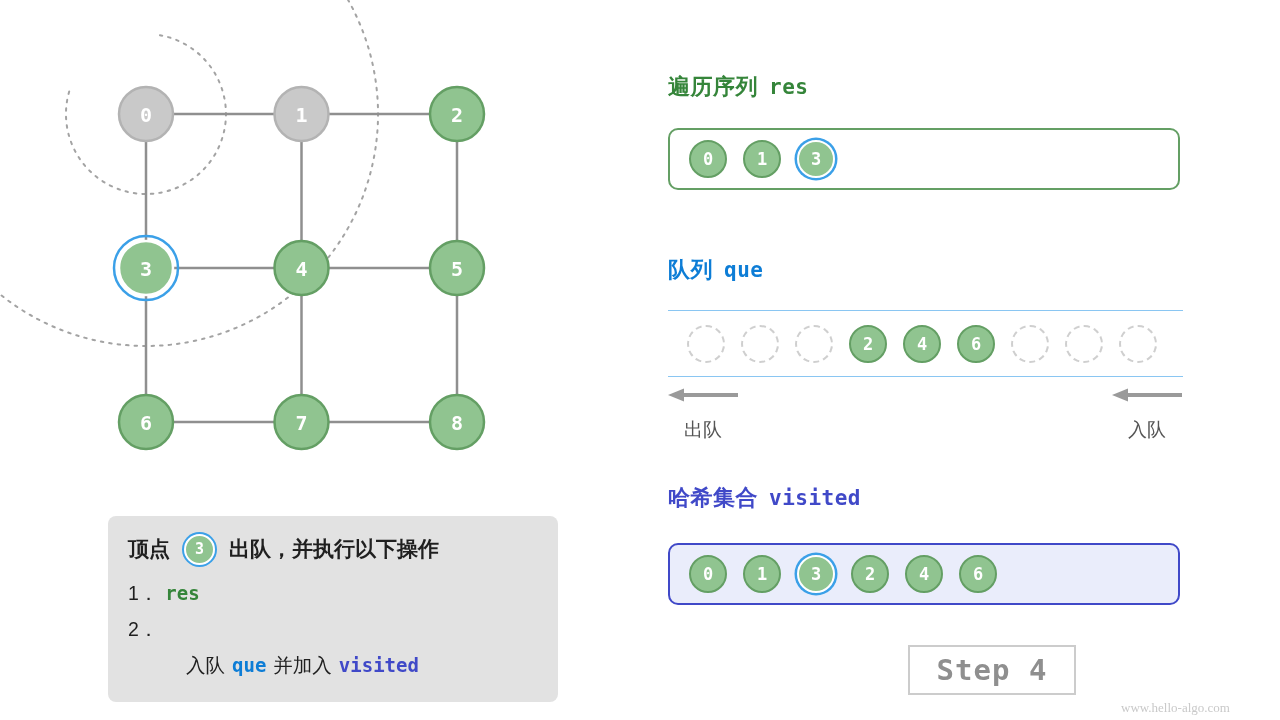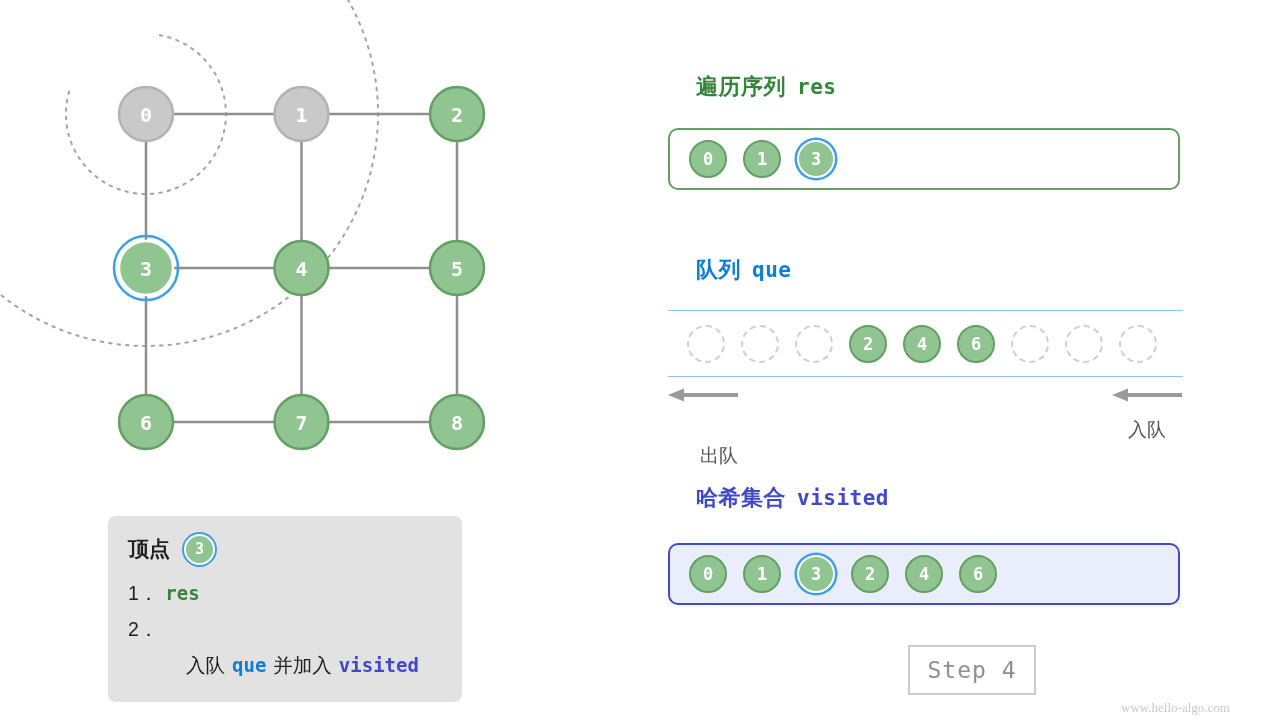--- a/index.html
+++ b/index.html
@@ -3,21 +3,21 @@
 <meta charset="utf-8">
 <style>
   * { margin:0; padding:0; box-sizing:border-box; }
   html,body { width:1280px; height:720px; background:#ffffff; overflow:hidden;
     font-family:"Liberation Sans", sans-serif; }
   .page { position:absolute; inset:0; width:1280px; height:720px; }
 
   #graph-svg { position:absolute; left:0; top:0; }
 
   
-  .panel-title { position:absolute; left:668px; font-size:22px; font-weight:bold; letter-spacing:.5px;margin-left:28px; }
+  .panel-title { position:absolute; left:668px; font-size:22px; font-weight:bold; letter-spacing:.5px; }
   .panel-title .code { font-family:"DejaVu Sans Mono", monospace; margin-left:11px; font-size:21px; }
   .t-res { top:72px; color:var(--res-green); }
   .t-que { top:255px; color:var(--que-blue); }
   .t-visited { top:483px; color:var(--visited-indigo); }
 
   .chip-row { display:flex; align-items:center; gap:16px; }
   .chip { width:38px; height:38px; border-radius:50%; flex:none;
     background:var(--green-fill); border:2px solid var(--green-border);
     color:var(--node-text); font-family:"DejaVu Sans Mono", monospace;
     font-weight:bold; font-size:17px; display:flex; align-items:center; justify-content:center; }
@@ -31,45 +31,45 @@
     padding-left:19px; }
   .visited-box { position:absolute; left:668px; top:543px; width:512px; height:62px;
     background:var(--visited-bg); border:2px solid var(--visited-indigo);
     border-radius:10px; padding-left:19px; }
 
   .arr { position:absolute; top:387px; }
   .arr-dequeue { left:668px; }
   .arr-enqueue { left:1112px; }
   .q-label { position:absolute; top:417px; width:70px; text-align:center;
     font-size:19px; color:var(--label-gray); }
-  .l-dequeue { left:684px;margin-top:26px; }
+  .l-dequeue { left:668px; }
   .l-enqueue { left:1112px; }
 
   
-  .info-box { position:absolute; left:108px; top:516px; width:354px; height:186px;
+  .info-box { position:absolute; left:108px; top:516px; width:450px; height:186px;
     background:var(--info-bg); border-radius:8px; padding:12px 20px; color:var(--info-text); }
   .info-header { display:flex; align-items:center; gap:9px; font-size:21px;
     font-weight:bold; height:42px; }
   .mini-node { width:31px; height:31px; border-radius:50%; flex:none;
     background:var(--green-fill); border:2px solid #ffffff;
     box-shadow:0 0 0 2px var(--highlight); color:#ffffff;
     font-family:"DejaVu Sans Mono", monospace; font-size:15px; font-weight:bold;
     display:flex; align-items:center; justify-content:center; margin:0 5px; }
   .info-line { font-size:19.5px; margin-top:11px; display:flex; align-items:baseline; gap:7px; line-height:25px; }
   .info-line.indent { padding-left:58px; }
   .kw { font-family:"DejaVu Sans Mono", monospace; font-weight:bold; font-size:19px; }
   .kw-res { color:var(--res-green); }
   .kw-que { color:var(--que-blue); }
   .kw-visited { color:var(--visited-indigo); }
 
   
-  .step-box { position:absolute; left:908px; top:645px; width:128px; height:50px;
+  .step-box { position:absolute; left:908px; top:645px; width:168px; height:50px;
     background:#ffffff; border:2px solid var(--step-border);
     display:flex; align-items:center; justify-content:center;
-    font-family:"DejaVu Sans Mono", monospace; font-weight:normal; font-size:23px;
+    font-family:"DejaVu Sans Mono", monospace; font-weight:bold; font-size:29px;
     color:var(--step-text); letter-spacing:1px; }
   .watermark { position:absolute; left:1121px; top:700px; font-size:13px;
     font-family:Liberation Serif, serif; color:var(--watermark-gray);text-align:center; }
 </style>
 </head>
 <body>
 
 <div class="page">
 
   <svg id="graph-svg" width="600" height="500" viewBox="0 0 600 500">
@@ -125,20 +125,21 @@
         <text x="457" y="423" text-anchor="middle" dominant-baseline="central" fill="var(--node-text)" font-size="20" font-weight="bold" font-family="&quot;DejaVu Sans Mono&quot;, monospace">8</text>
       </g>
     </svg>
 
   <div class="info-box">
     <div class="info-header">
       <span>顶点</span>
       <span class="mini-node">
         <span>3</span>
       </span>
+      <span>出队，并执行以下操作</span>
     </div>
     <div class="info-line">
       <span class="num">1．</span>
       <span class="kw kw-res">res</span>
     </div>
     <div class="info-line">
       <span class="num">2．</span>
     </div>
     <div class="info-line indent">
       <span>入队</span>

